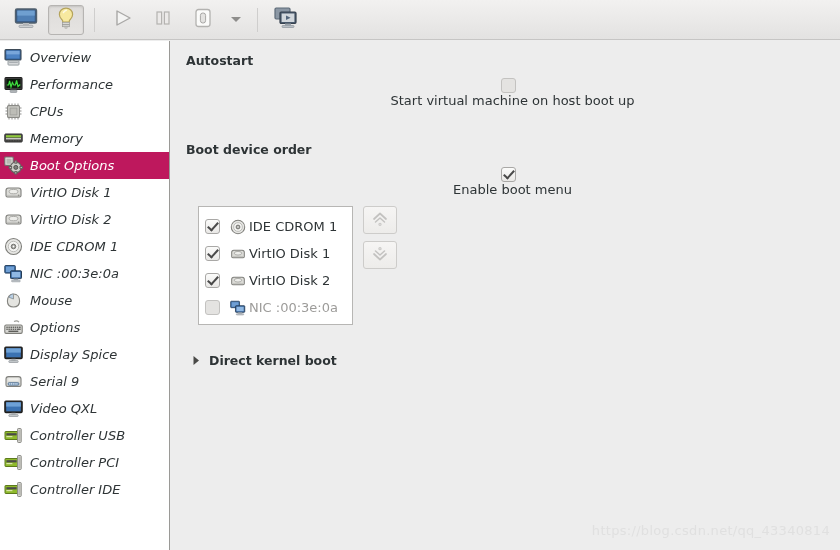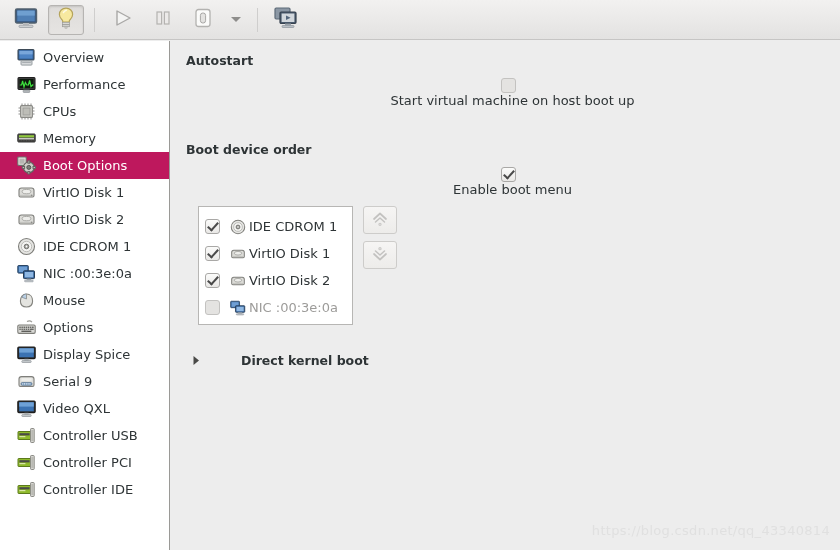--- a/index.html
+++ b/index.html
@@ -74,22 +74,23 @@
     background: #ffffff;
     border-right: 1px solid #9a9996;
     overflow: hidden;
     padding-top: 3px;
     box-sizing: border-box;
   }
   .side-item {
     height: 27px;
     display: flex;
     align-items: center;
-    padding-left: 16px;
-    box-sizing: border-box;
+    padding-left: 3px;
+    box-sizing: border-box;
+    font-style: italic;
   }
   .side-item.selected {
     background: #be185d;
     color: #ffffff;
   }
   .side-icon {
     width: 20px;
     height: 20px;
     margin-right: 7px;
     flex: 0 0 20px;
@@ -202,21 +203,20 @@
     justify-content: center;
     box-sizing: border-box;
   }
 
   
   #expander {
     display: flex;
     align-items: center;
     margin-top: 28px;
     margin-left: 6px;
-    gap: 32px;
   }
   #expander .tri {
     margin-right: 8px;
     display: flex;
     align-items: center;
   }
   #expander .exp-label {
     font-weight: bold;
     font-size: 12.5px;
   }

